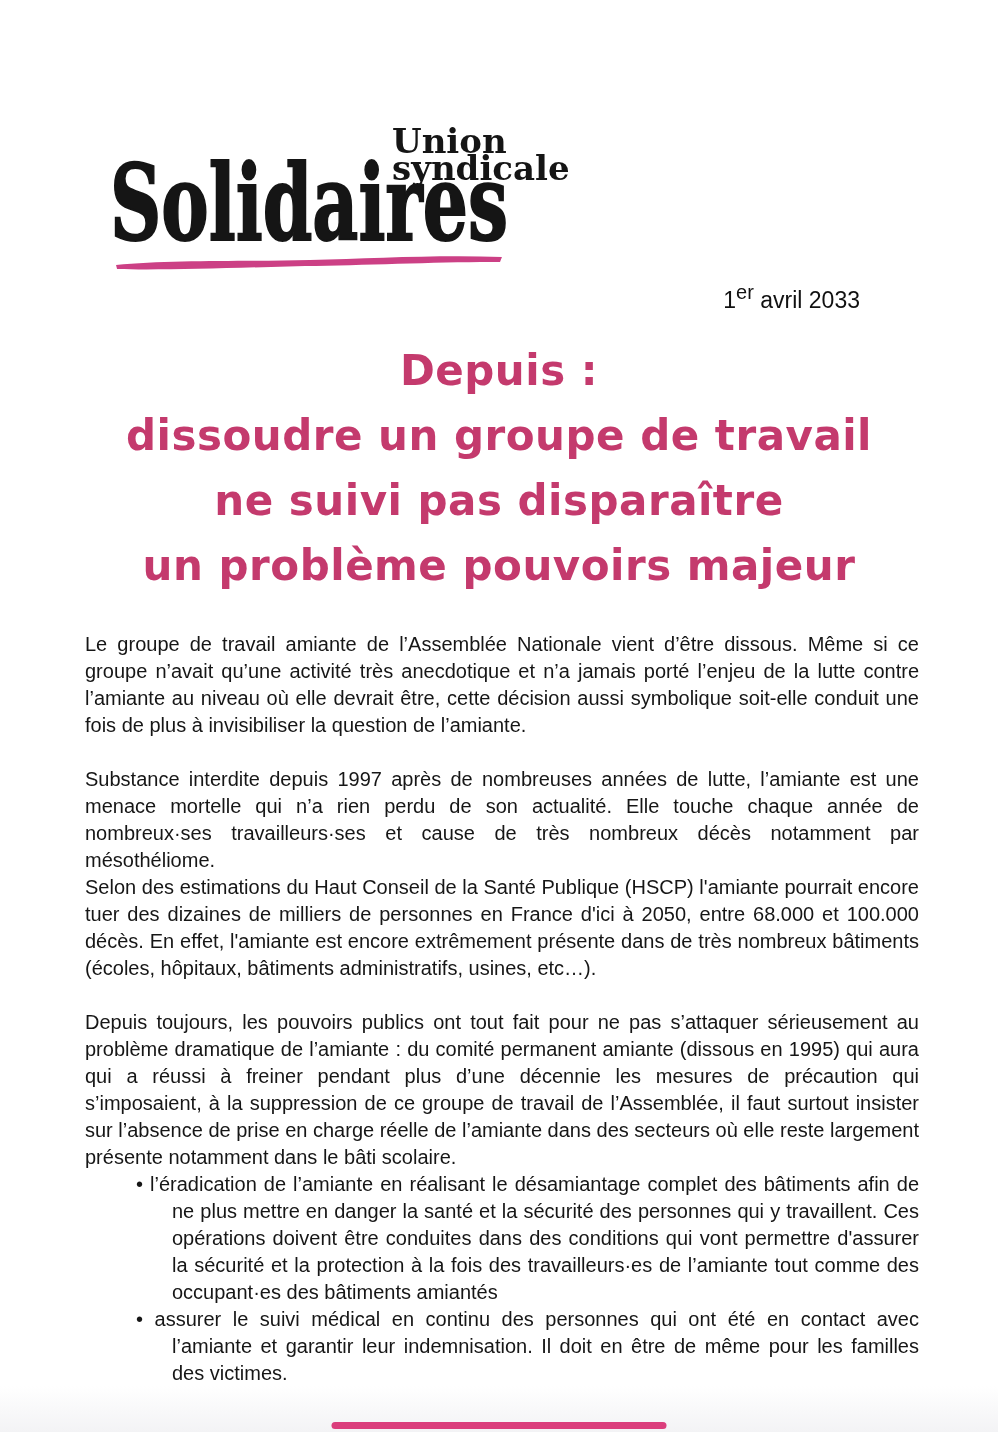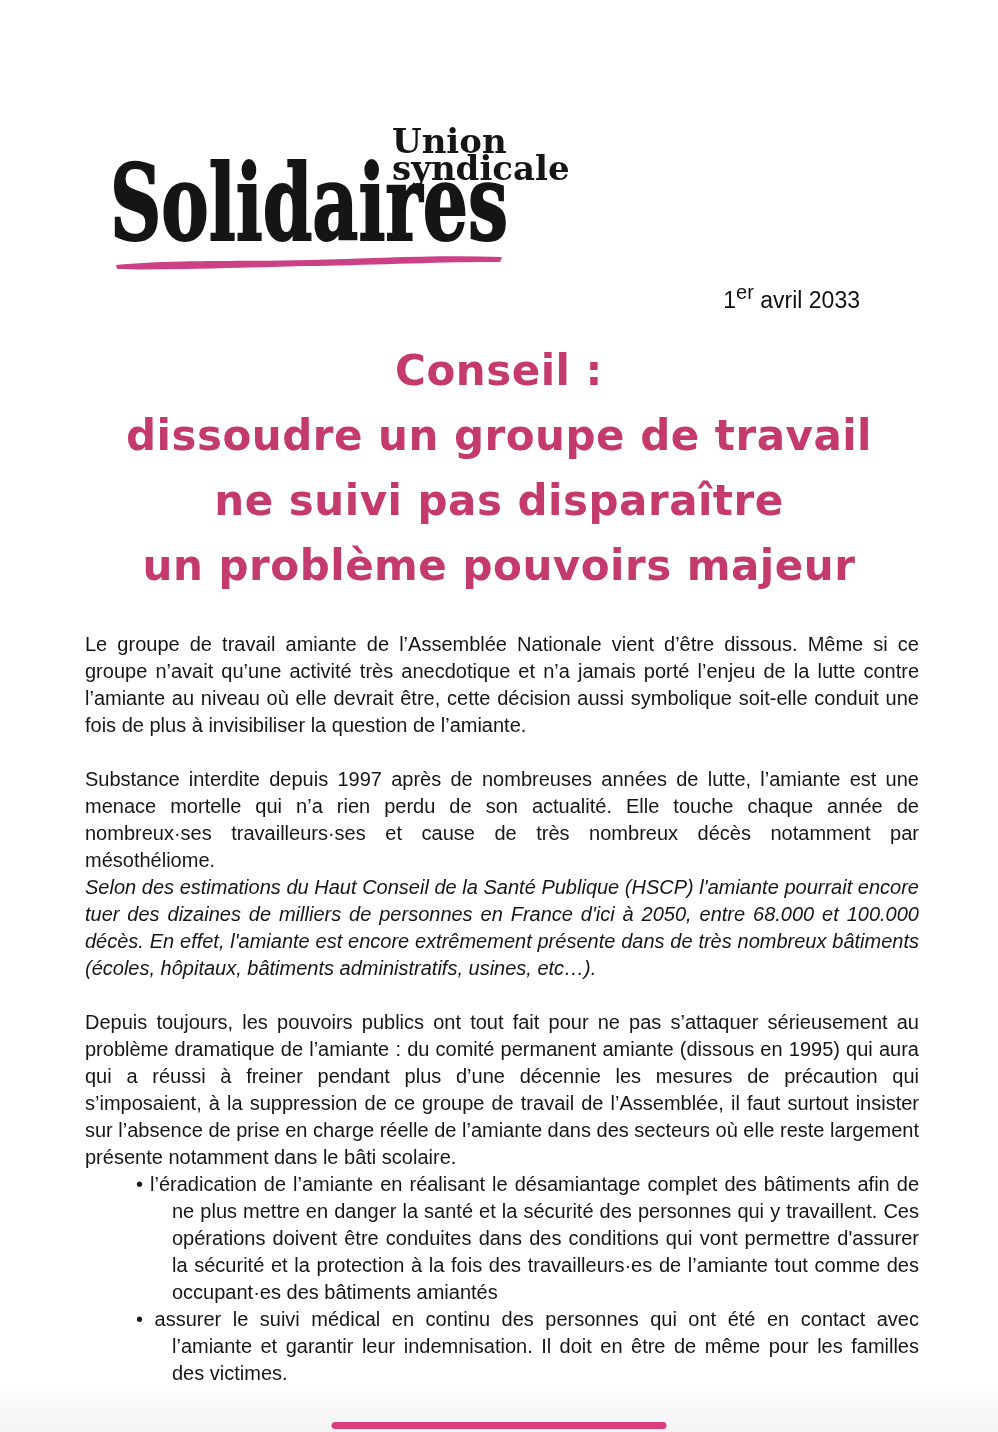--- a/index.html
+++ b/index.html
@@ -43,21 +43,21 @@
   .title .title-line { display: block; }
 
   
   .body {
     position: absolute; top: 627px; left: 85px; right: 79px;
     font-size: 20px; line-height: 27px; text-align: justify;
     color: #161616;
   }
   .body p { margin: 27px 0 0 0; }
   .body p.first { margin-top: 4px; }
-  .body p.no-top { margin-top: 0; font-style: italic; }
+  .body p.no-top { margin-top: 0; }
   .bullet-list { margin: 0; padding: 0 0 0 87px; list-style: none; }
   .bullet-list li { text-indent: -36px; text-align: justify; }
   .bullet-dot { display: inline; }
 
   
   .bottom-fade {
     position: absolute; left: 0; right: 0; bottom: 0; height: 46px;
     background: linear-gradient(#ffffff, #f3f3f5);
   }
   .home-indicator {
@@ -82,21 +82,21 @@
     <svg class="logo-underline" width="398" height="16" viewBox="0 0 398 16" preserveAspectRatio="none">
       <path fill="currentColor" d="M6,9 C60,4 140,7 200,6 C262,5 330,2 392,5 L390,10 C330,9 255,12 195,12 C125,13 48,15 7,13 Z"></path>
     </svg>
   </header>
 
   <div class="date-line">
     <span>1</span><sup>er</sup><span> avril 2033</span>
   </div>
 
   <h1 class="title">
-    <span class="title-line">Conseil :</span>
+    <span class="title-line">Depuis :</span>
     <span class="title-line">dissoudre un groupe de travail</span>
     <span class="title-line">ne suivi pas disparaître</span>
     <span class="title-line">un problème pouvoirs majeur</span>
   </h1>
 
   <main class="body">
     <p class="first">Le groupe de travail amiante de l’Assemblée Nationale vient d’être dissous. Même si ce groupe n’avait qu’une activité très anecdotique et n’a jamais porté l’enjeu de la lutte contre l’amiante au niveau où elle devrait être, cette décision aussi symbolique soit-elle conduit une fois de plus à invisibiliser la question de l’amiante.</p>
     <p>Substance interdite depuis 1997 après de nombreuses années de lutte, l’amiante est une menace mortelle qui n’a rien perdu de son actualité. Elle touche chaque année de nombreux·ses travailleurs·ses et cause de très nombreux décès notamment par mésothéliome.</p>
     <p class="no-top">Selon des estimations du Haut Conseil de la Santé Publique (HSCP) l'amiante pourrait encore tuer des dizaines de milliers de personnes en France d'ici à 2050, entre 68.000 et 100.000 décès. En effet, l'amiante est encore extrêmement présente dans de très nombreux bâtiments (écoles, hôpitaux, bâtiments administratifs, usines, etc…).</p>
     <p>Depuis toujours, les pouvoirs publics ont tout fait pour ne pas s’attaquer sérieusement au problème dramatique de l’amiante : du comité permanent amiante (dissous en 1995) qui aura qui a réussi à freiner pendant plus d’une décennie les mesures de précaution qui s’imposaient, à la suppression de ce groupe de travail de l’Assemblée, il faut surtout insister sur l’absence de prise en charge réelle de l’amiante dans des secteurs où elle reste largement présente notamment dans le bâti scolaire.</p>

